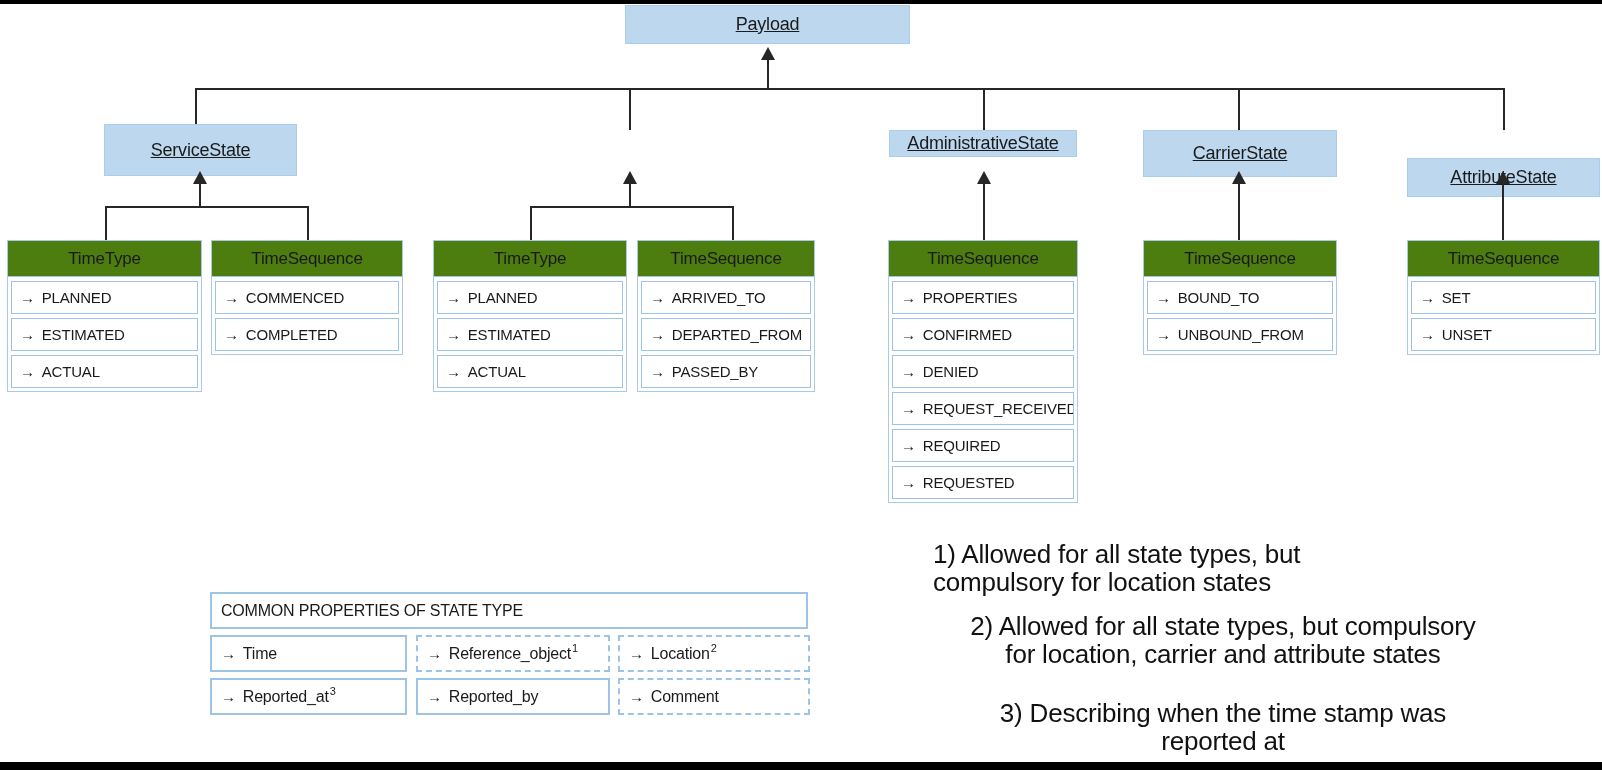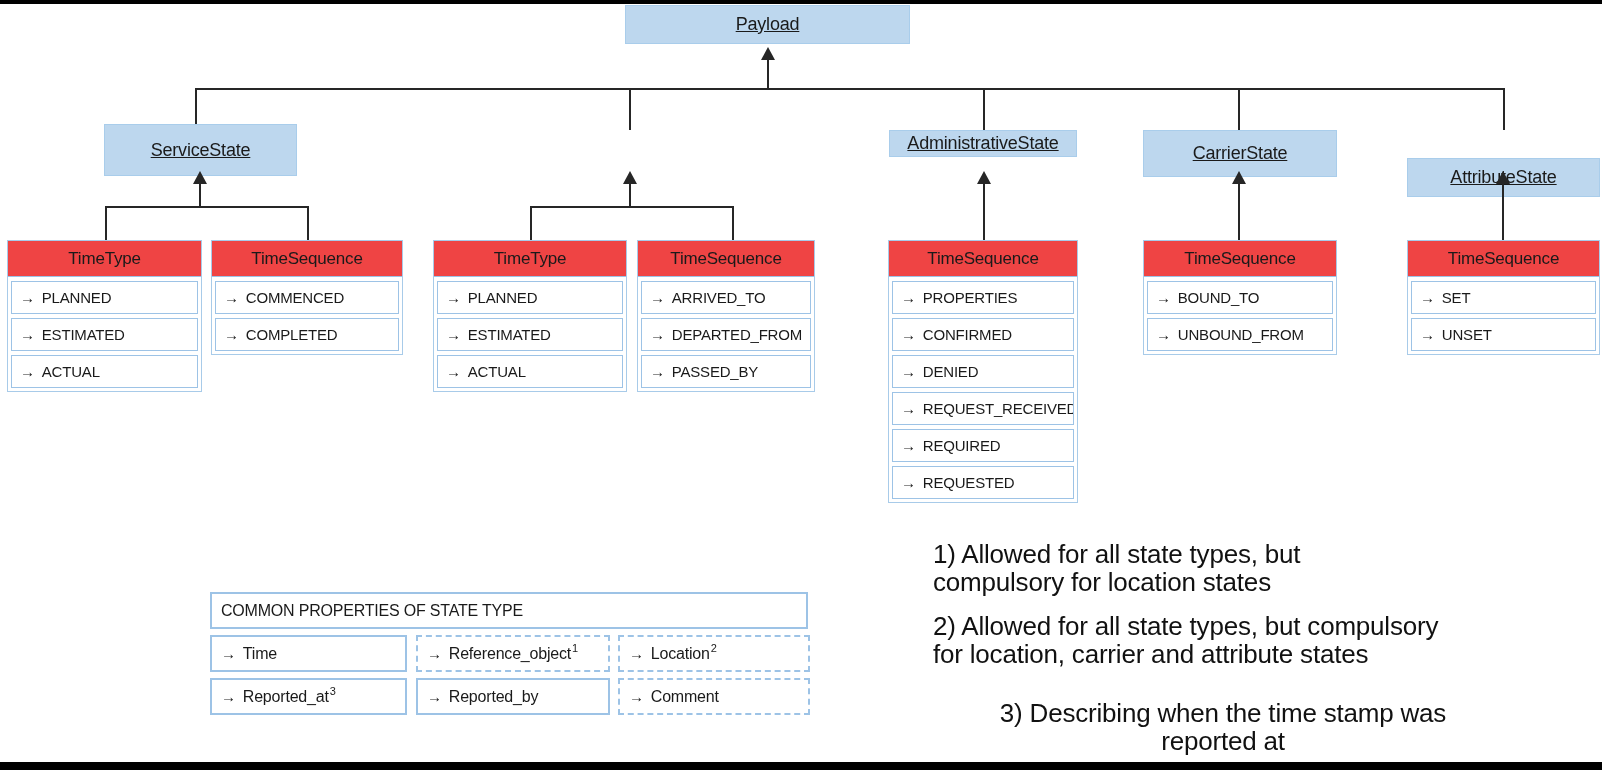--- a/index.html
+++ b/index.html
@@ -17,21 +17,21 @@
   .arrow-up{
     position:absolute;width:0;height:0;
     border-left:7px solid transparent;border-right:7px solid transparent;
     border-bottom:13px solid #262626;
   }
   .col{
     position:absolute;box-sizing:border-box;background:#fff;
     border:1.5px solid #A8CBE9;padding:0 0 3px 0;
   }
   .col-header{
-    background:#ef4444;border-bottom:1.5px solid #9DC3E6;
+    background:#4d7c0f;border-bottom:1.5px solid #9DC3E6;
     text-align:center;font-size:17px;line-height:21px;padding:7px 4px;
   }
   .col-item{
     margin:4px 3px 0 3px;border:1.5px solid #9DC3E6;box-sizing:border-box;
     display:flex;align-items:center;gap:7px;padding:6px 8px;
     font-size:15px;line-height:19px;background:#fff;white-space:nowrap;overflow:hidden;
   }
   .bullet{font-weight:700;font-size:15px;flex:0 0 auto;}
   .cp-header{
     position:absolute;box-sizing:border-box;border:2px solid #9DC3E6;background:#fff;
@@ -238,18 +238,18 @@
     <span class="bullet">→</span>
       <span><span>Reported_by</span><sup></sup></span>
   </div>
   <div class="cp-cell cp-dashed" style="left:618px;top:678px;width:192px;height:37px;">
     <span class="bullet">→</span>
       <span><span>Comment</span><sup></sup></span>
   </div>
 
   <div class="footnote" style="left:933px;top:540px;width:580px;">1) Allowed for all state types, but
 compulsory for location states</div>
-  <div class="footnote" style="left:933px;top:612px;width:580px;">2) Allowed for all state types, but compulsory
+  <div class="footnote" style="left:933px;top:612px;width:580px;text-align:center;">2) Allowed for all state types, but compulsory
 for location, carrier and attribute states</div>
   <div class="footnote" style="left:933px;top:699px;width:580px;text-align:center;">3) Describing when the time stamp was
 reported at</div>
 
 </div>
 
 </body></html>

